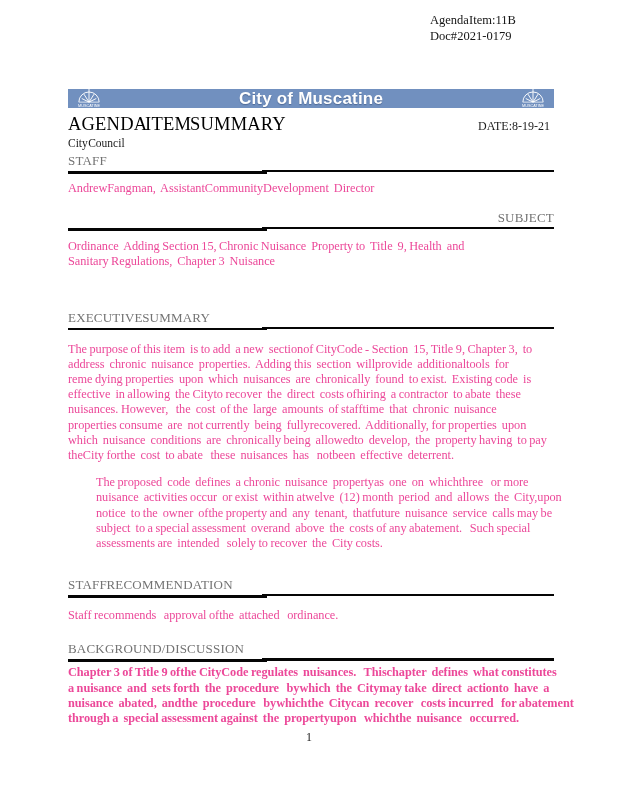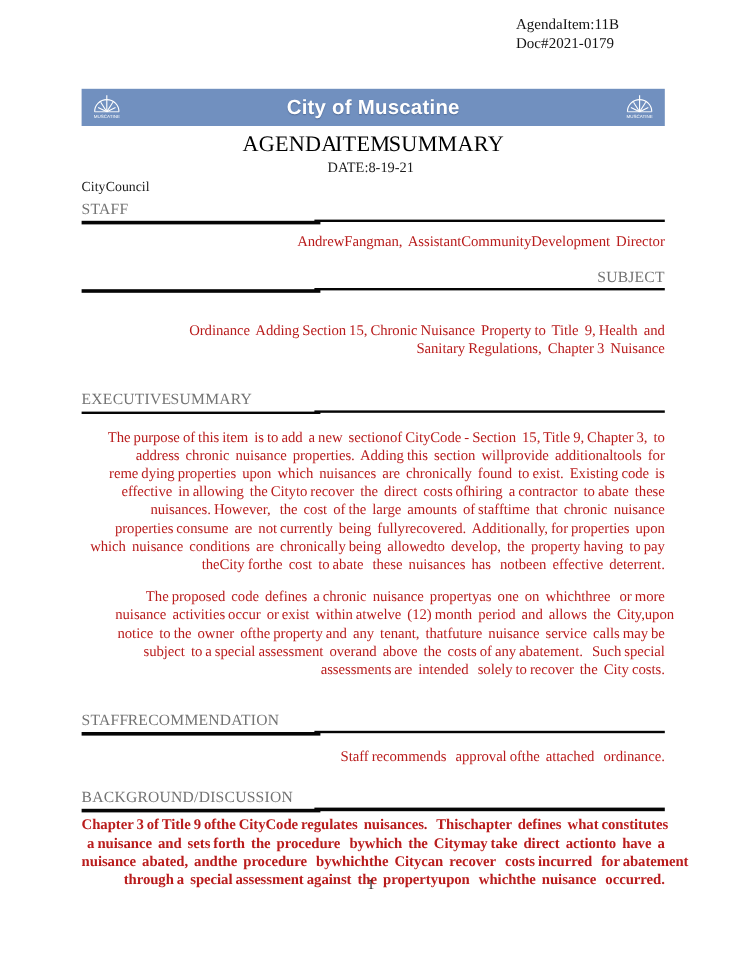--- a/index.html
+++ b/index.html
@@ -16,44 +16,43 @@
   }
   .corner {
     margin-top: 12px;
     padding-left: 362px;
     font-size: 12.5px;
     line-height: 16px;
     word-spacing: -3px;
     color: #141414;
   }
   .banner {
-    margin-top: 30px;
-    height: 31px;
+    margin-top: 45px;
+    height: 19px;
     background: #7190bf;
     display: flex;
     align-items: center;
     padding: 0 6px;
   }
   .banner-title {
     flex: 1;
     text-align: center;
     color: #ffffff;
     font-family: "Liberation Sans", sans-serif;
     font-weight: bold;
     font-size: 17px;
     letter-spacing: 0.2px;
     text-shadow: 0 1px 1px rgba(40,60,100,0.45);
   }
   .logo { width: 30px; height: 29px; flex: 0 0 auto; }
   .title-row {
     margin-top: 6px;
     display: flex;
     justify-content: space-between;
-    align-items: center;
-    flex-direction: column;
+    align-items: flex-end;
   }
   .doc-title {
     font-size: 18.5px;
     font-weight: normal;
     color: #000000;
     word-spacing: -6px;
     letter-spacing: 0.2px;
   }
   .date { font-size: 12px; word-spacing: -3px; padding-right: 4px; padding-bottom: 1px; }
   .org { margin-top: 2px; font-size: 11.5px; word-spacing: -2.5px; }
@@ -72,28 +71,27 @@
   .rule::after {
     content: ""; position: absolute; left: 40%; right: 0; top: 0;
     height: 2.2px; background: #050505;
   }
   .body-text {
     font-size: 12.3px;
     line-height: 15.2px;
     white-space: pre;
     word-spacing: -0.5px;
     letter-spacing: -0.05px;
-    color: #b91c1c;
-    text-align: right;
+    color: #ec4899;
   }
   .mt-staff-head { margin-top: 4px; }
   .mt-staff-body { margin-top: 7px; }
   .mt-subject-head { margin-top: 14px; text-align: right; }
-  .mt-subject-body { margin-top: 24px; }
-  .mt-exec-head { margin-top: 26px; }
+  .mt-subject-body { margin-top: 8px; }
+  .mt-exec-head { margin-top: 40px; }
   .mt-para1 { margin-top: 11px; }
   .mt-para2 { margin-top: 12px; margin-left: 28px; }
   .mt-rec-head { margin-top: 26px; }
   .mt-rec-body { margin-top: 10px; }
   .mt-bg-head { margin-top: 18px; }
   .mt-bg-body { margin-top: 3px; font-weight: bold; }
   .footer {
     position: absolute;
     left: 0; right: 0; top: 730px;
     text-align: center;

